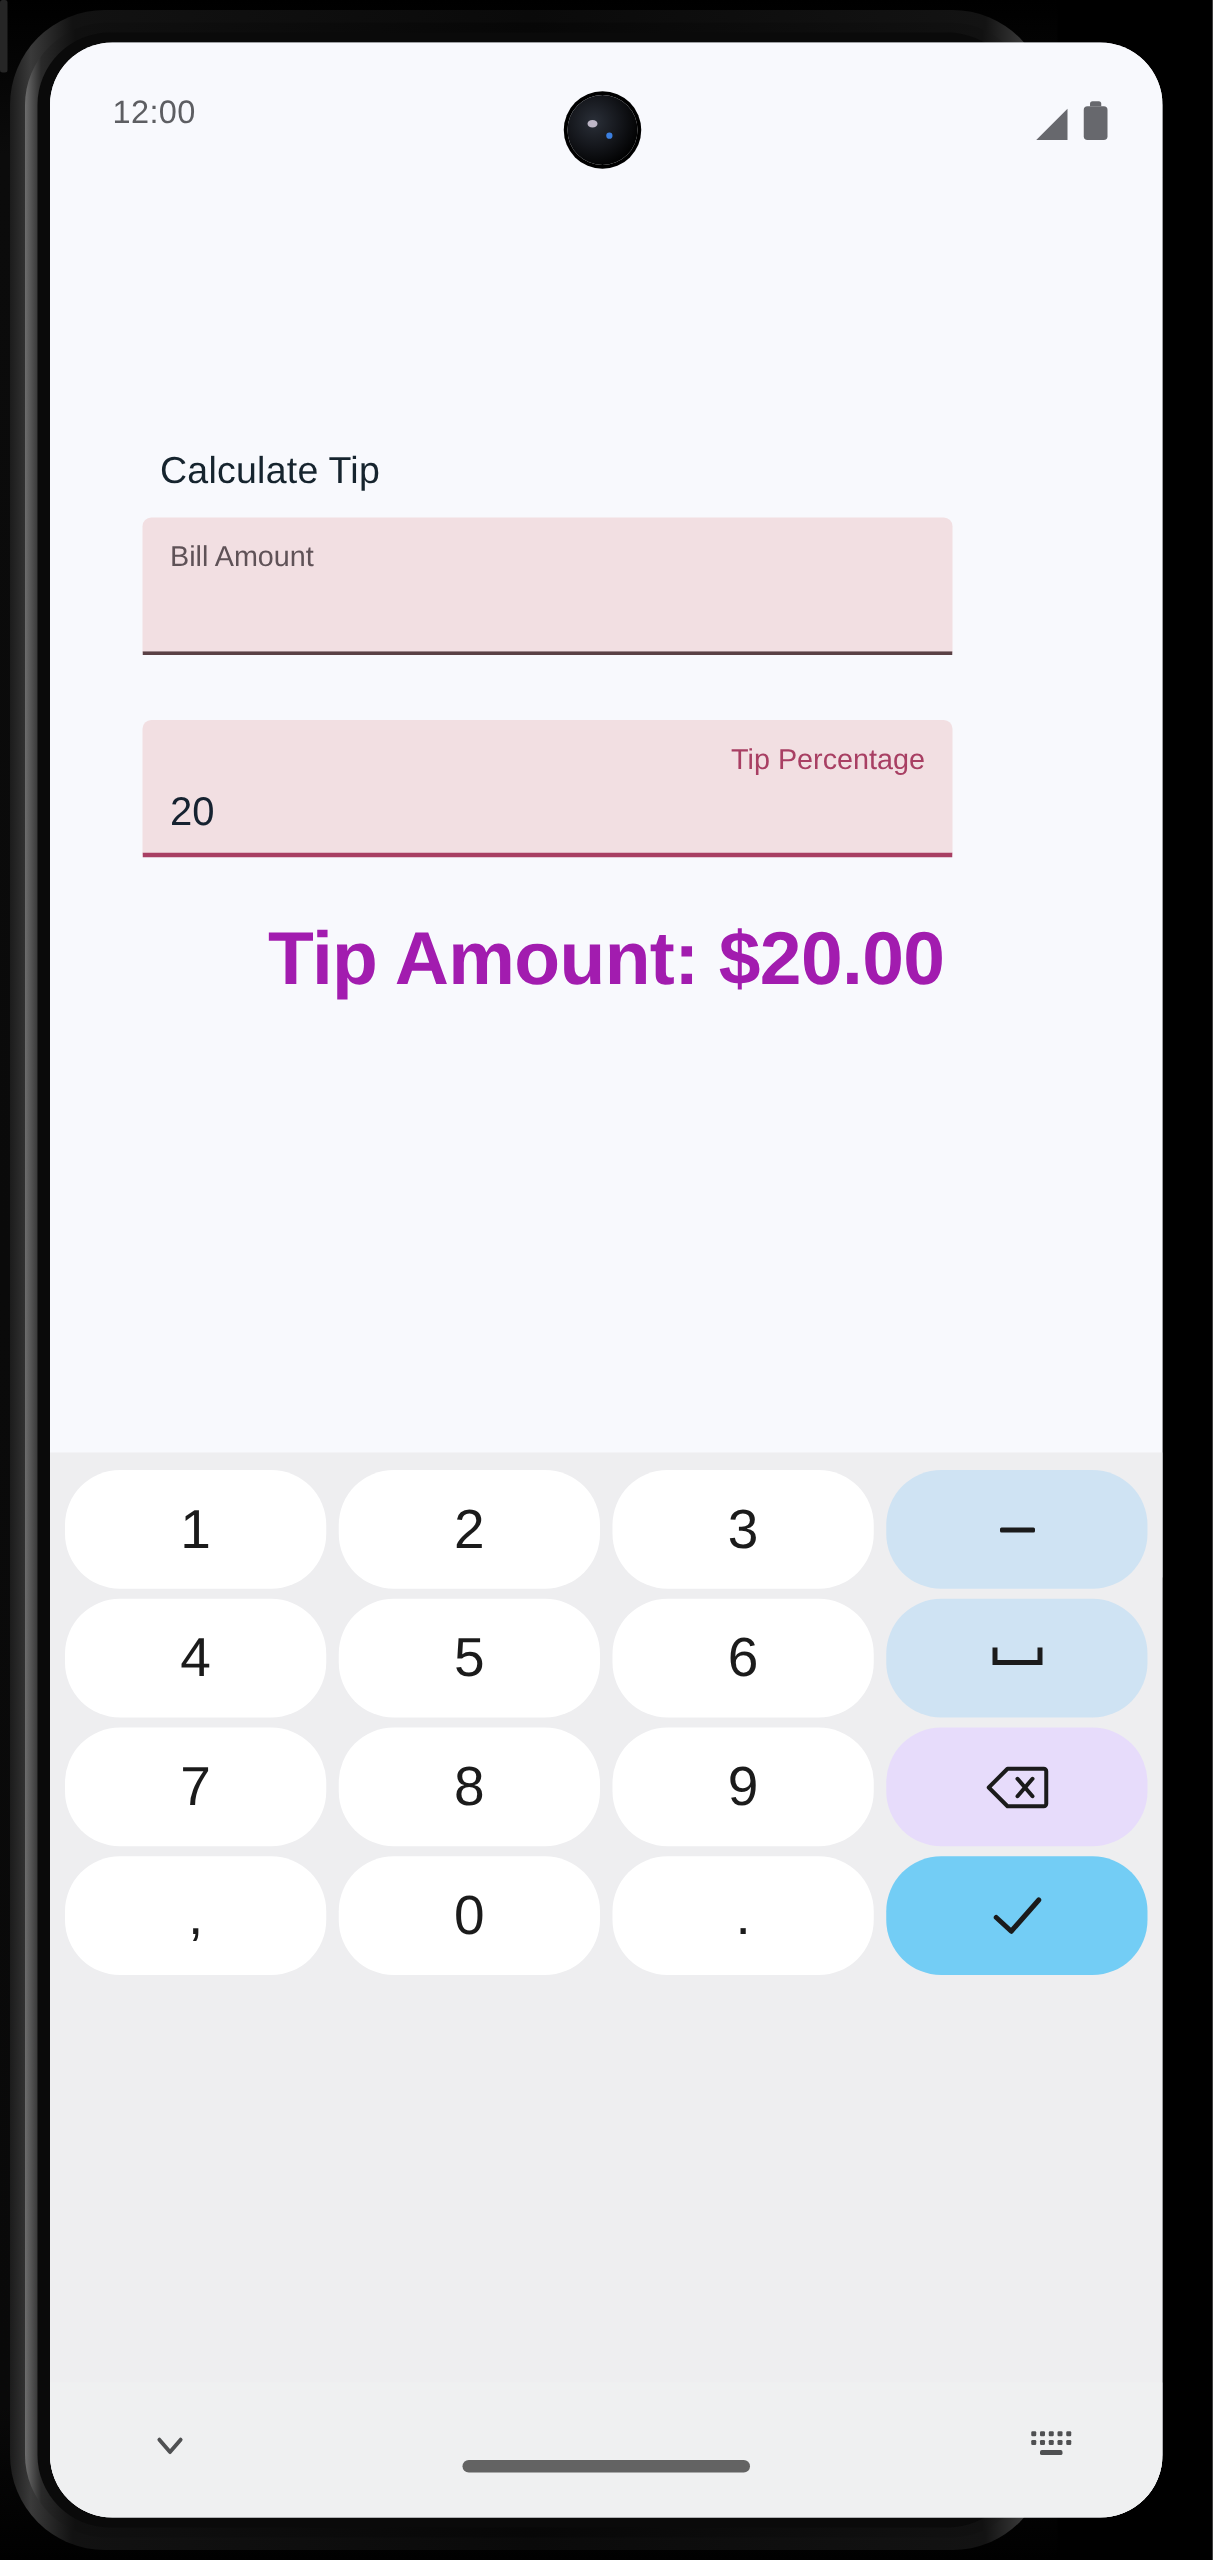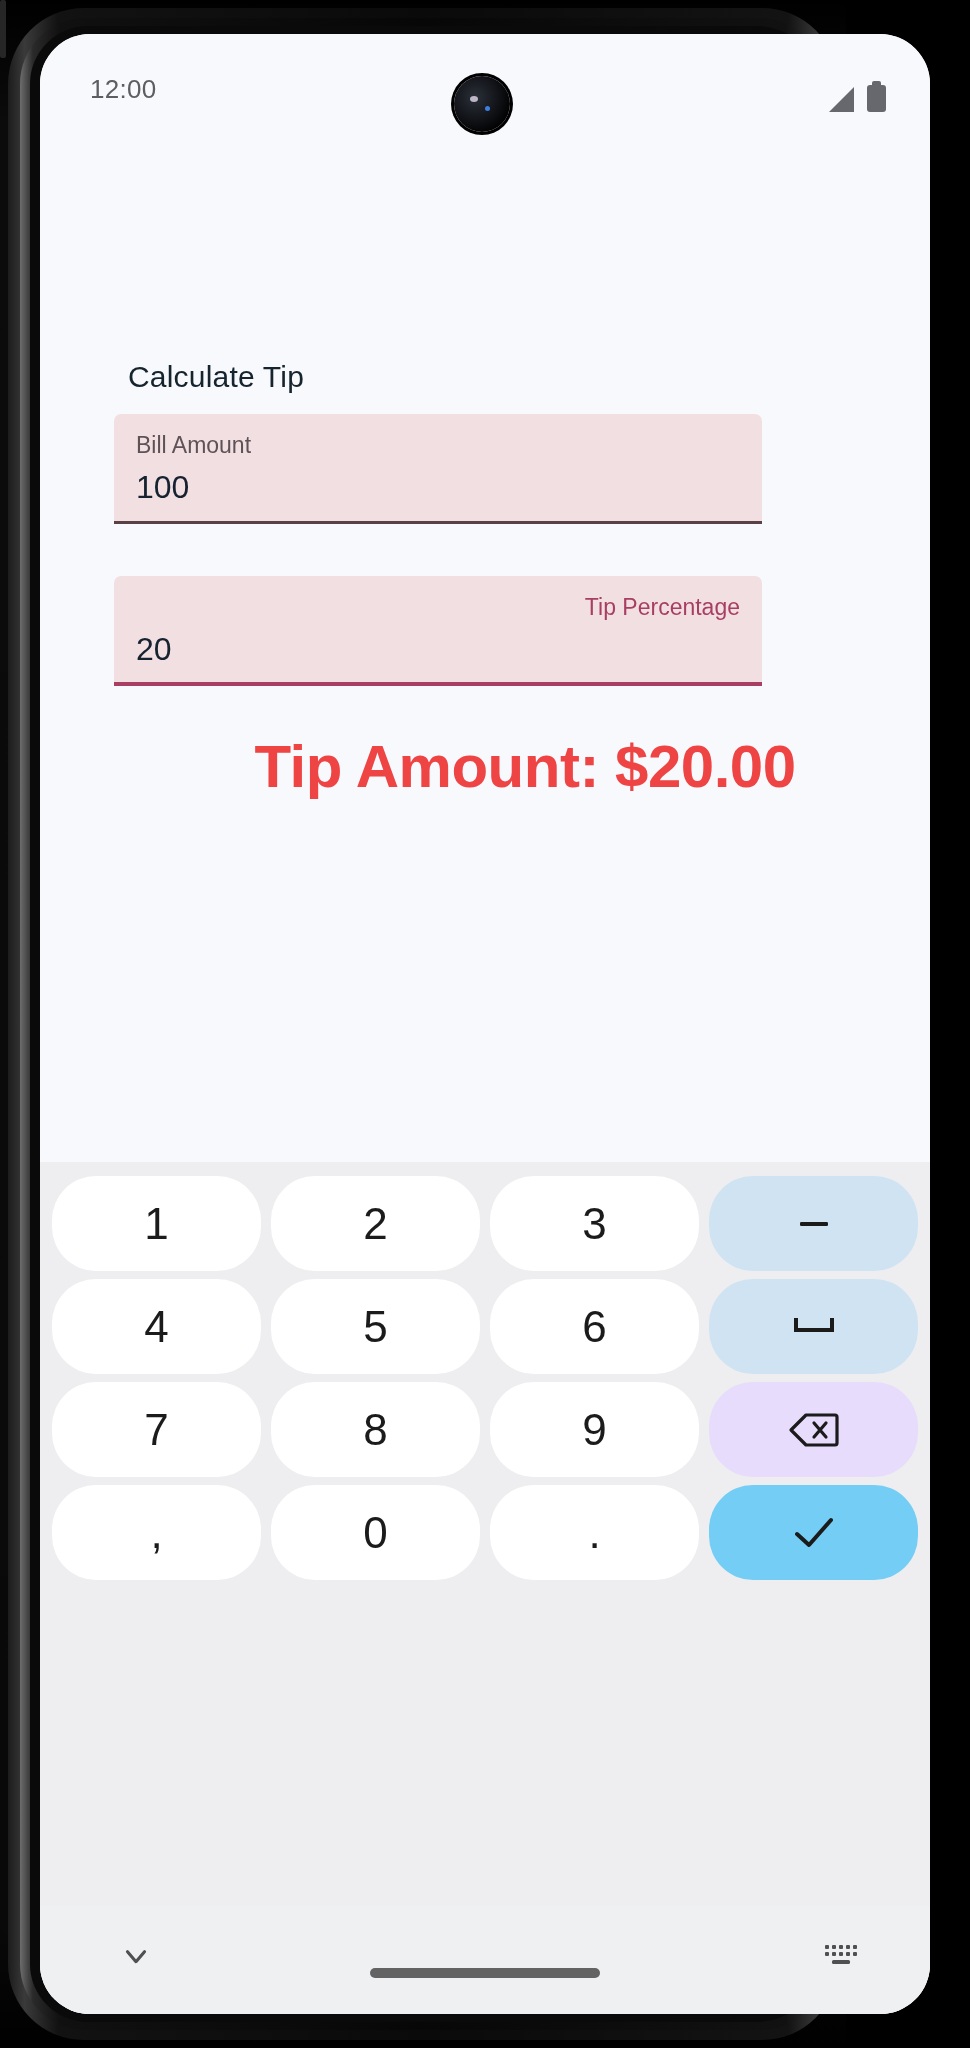--- a/index.html
+++ b/index.html
@@ -189,29 +189,28 @@
         <div id="signal-icon"></div>
         <div id="battery-icon"></div>
       </div>
     </div>
 
     <div id="app-content">
       <div id="page-title" style="color: rgb(22, 36, 46);">Calculate Tip</div>
 
       <div class="text-field" id="bill-amount-field" style="background: rgb(242, 223, 226); border-bottom-color: rgb(90, 65, 69);">
         <span class="field-label" id="bill-amount-label" style="color: rgb(95, 82, 87);">Bill Amount</span>
-        <span class="field-value">100</span>
       </div>
 
       <div class="text-field" id="tip-percentage-field" style="background: rgb(242, 223, 226); border-bottom-color: rgb(168, 63, 99);">
         <span class="field-label" id="tip-percentage-label" style="color: rgb(168, 63, 99); text-align: right;">Tip Percentage</span>
         <span class="field-value">20</span>
       </div>
 
-      <div id="tip-result" style="color: #ef4444; margin-left: 40px;">Tip Amount: $20.00</div>
+      <div id="tip-result" style="color: #a21caf;">Tip Amount: $20.00</div>
     </div>
 
     <div id="keyboard" style="background: rgb(238, 238, 240);">
       <div id="key-grid">
           <div class="key digit ">
             <span>1</span>
           </div>
           <div class="key digit ">
             <span>2</span>
           </div>

